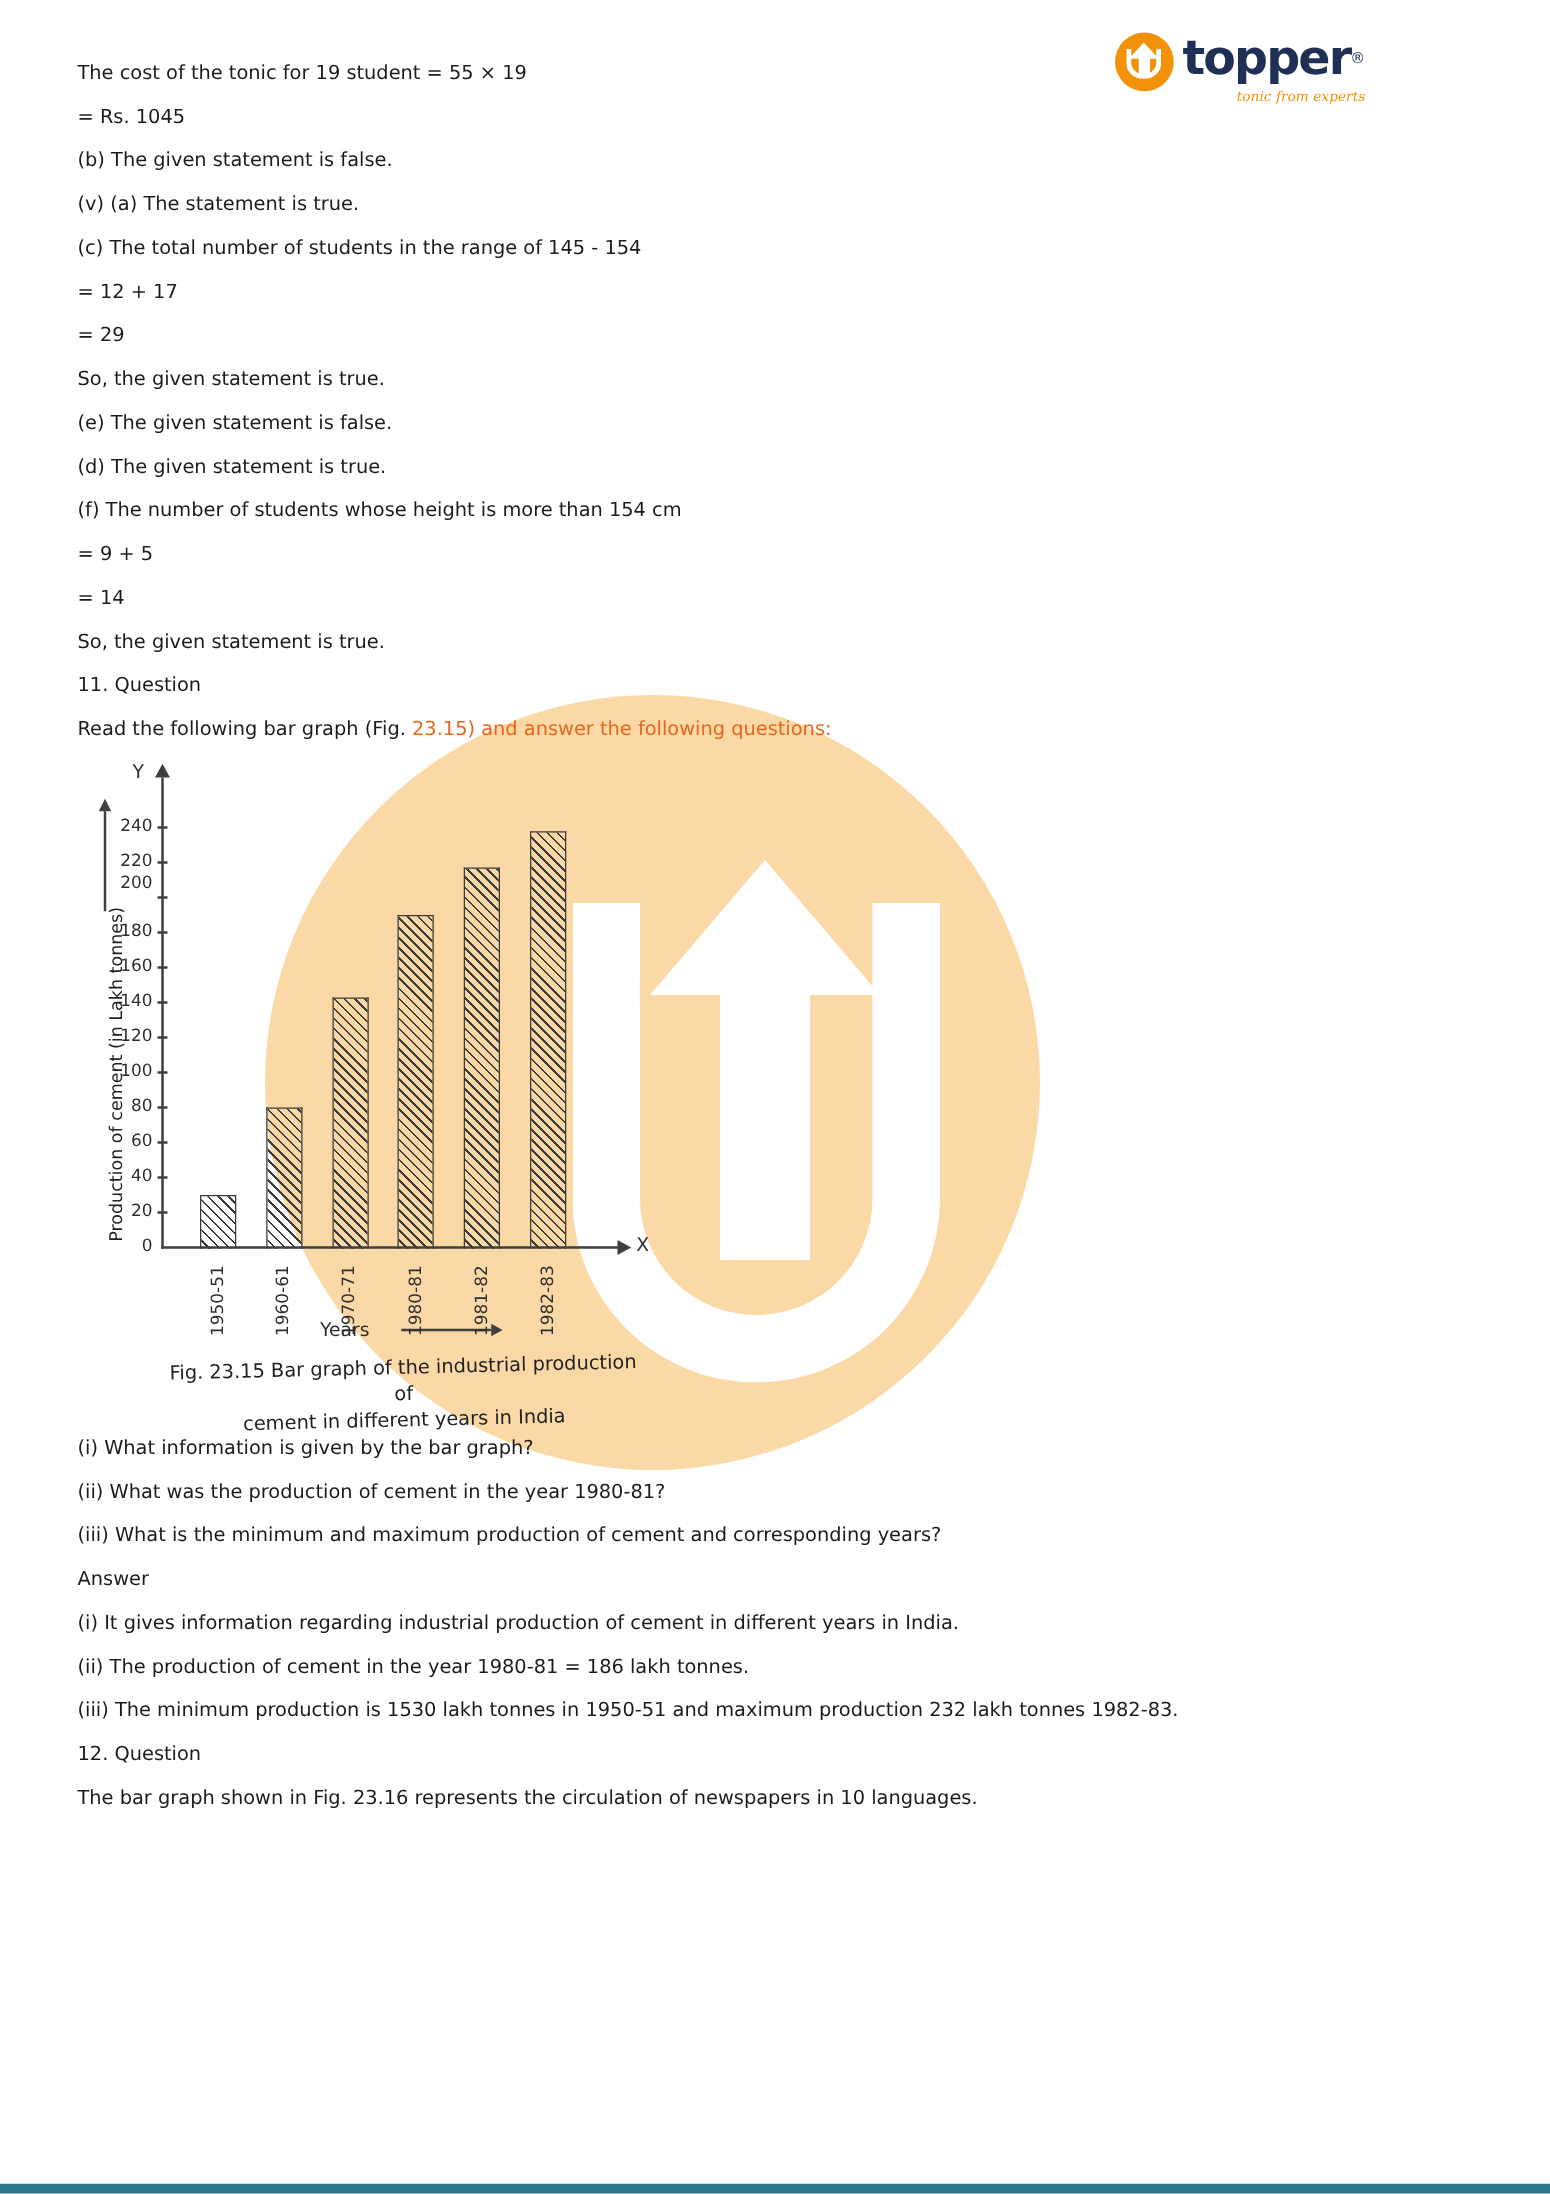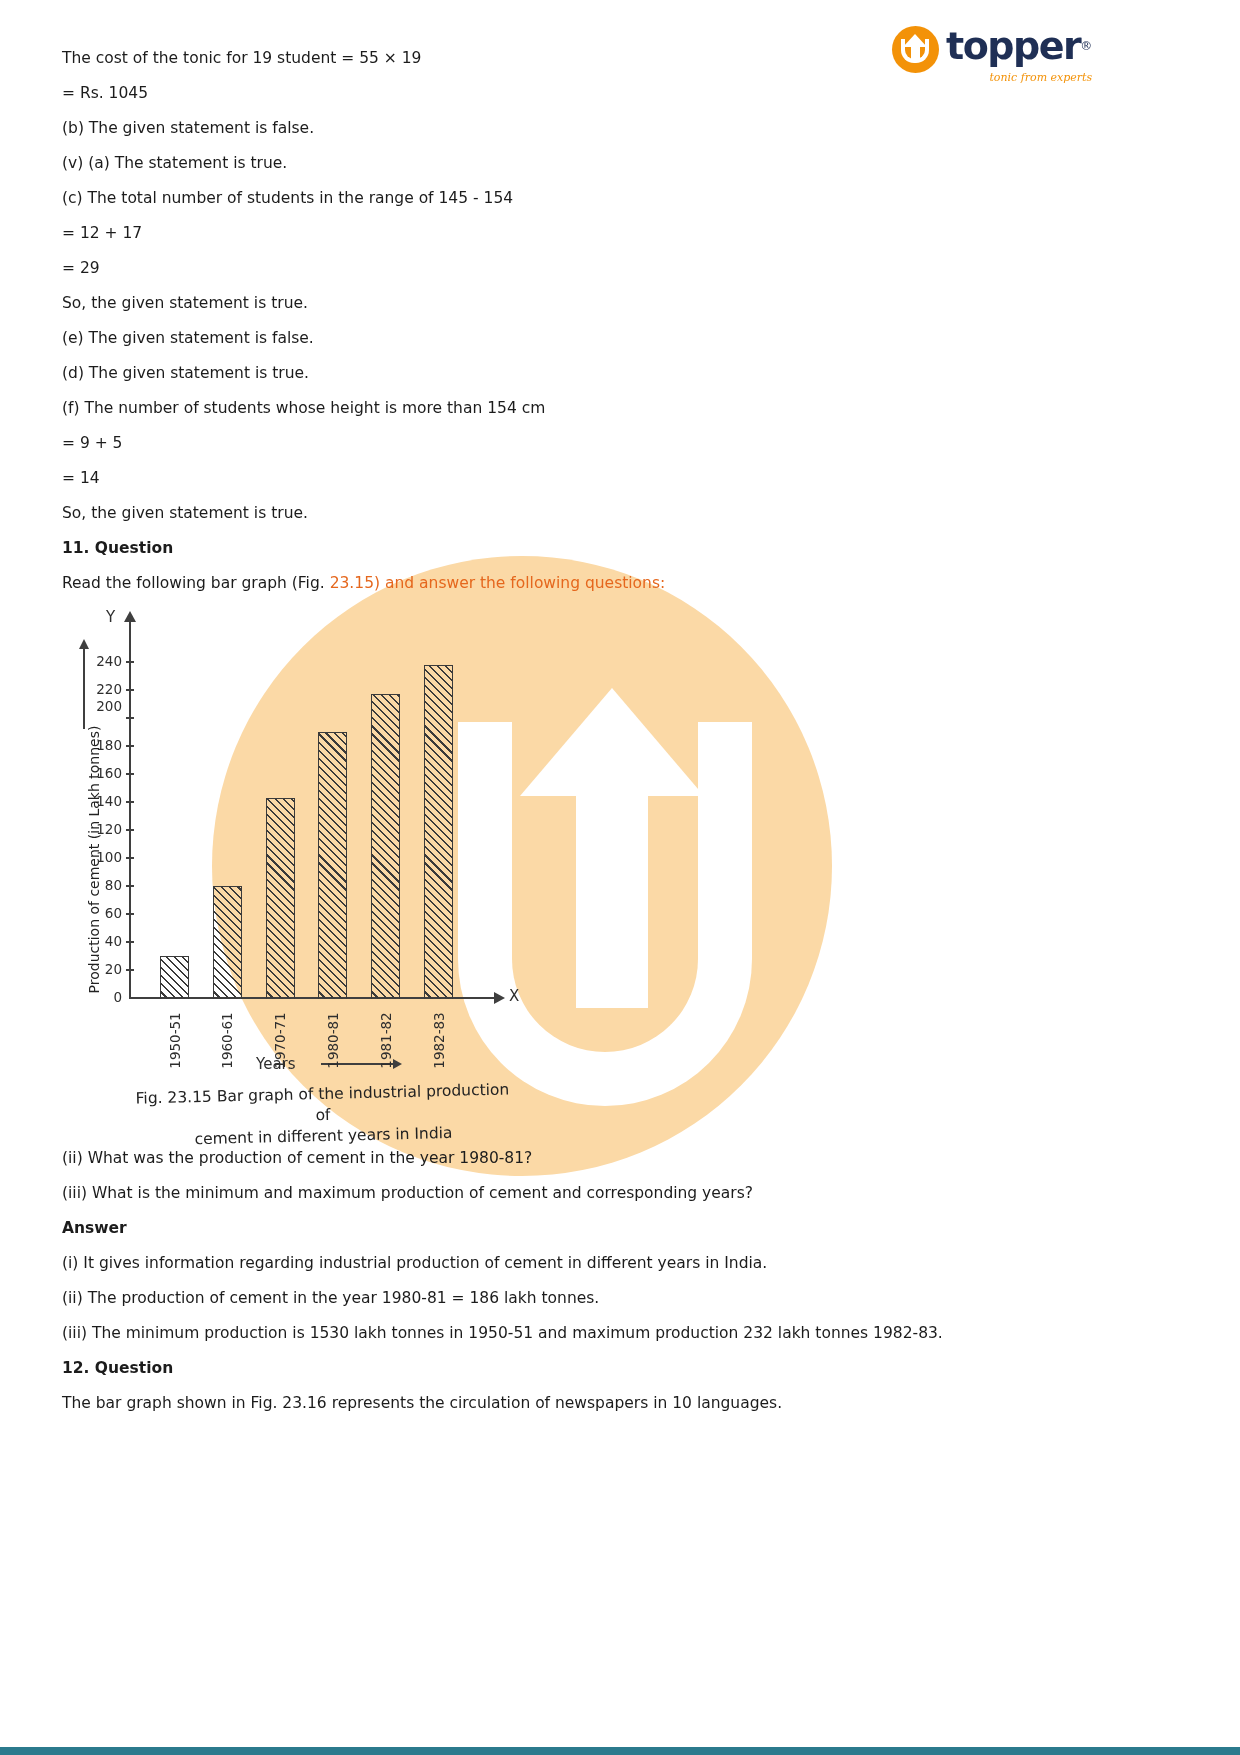--- a/index.html
+++ b/index.html
@@ -38,21 +38,21 @@
   .logo-text { display: flex; flex-direction: column; }
   .logo-word-row { line-height: 40px; }
   .logo-word { font-size: 38px; font-weight: bold; color: #1f2f55; letter-spacing: -1.5px; }
   .logo-reg  { font-size: 12px; color: #1f2f55; vertical-align: top; }
   .logo-tagline { color: #f39208; font-style: italic; font-size: 11px; text-align: right;
                   margin-top: -3px; font-family: "DejaVu Serif", serif; }
 
   
   .content { position: relative; z-index: 1; padding: 48px 0 0 62px; }
   .content p, .content h3 { margin: 0 0 15px 0; font-size: 15.5px; line-height: 20px; font-weight: normal; white-space: nowrap; }
-  .content h3 { font-weight: bold; }
+  .content h3 { font-weight: normal; }
   .orange { color: #e5671d; }
 
   
   figure.chart { position: relative; width: 1240px; height: 540px; margin: 6px 0 0 -62px; }
   .plot { position: absolute; left: 0; top: 0; right: 0; bottom: 0; font-size: 13.5px; color: #2e2e2e; }
   .y-axis { position: absolute; left: 129px; top: 14px; width: 2px; height: 377px; background: #3f3f3f; }
   .y-arrowhead { position: absolute; left: 124px; top: 3px; width: 0; height: 0;
                  border-left: 6px solid transparent; border-right: 6px solid transparent;
                  border-bottom: 11px solid #3f3f3f; }
   .x-axis { position: absolute; left: 129px; top: 389px; width: 366px; height: 2px; background: #3f3f3f; }
@@ -178,20 +178,21 @@
         <div class="xtick-label" style="left: 354.7px; top: 425px;">1981-82</div>
         <div class="bar" style="left: 424px; width: 27px; top: 56.8px; height: 333.2px;"></div>
         <div class="xtick-label" style="left: 407.5px; top: 425px;">1982-83</div>
       </div>
     <figcaption class="caption">
       <div>Fig. 23.15 Bar graph of the industrial production of</div>
       <div>cement in different years in India</div>
     </figcaption>
   </figure>
 
+  <p>(i) What information is given by the bar graph?</p>
   <p>(ii) What was the production of cement in the year 1980-81?</p>
   <p>(iii) What is the minimum and maximum production of cement and corresponding years?</p>
 
   <h3>Answer</h3>
   <p>(i) It gives information regarding industrial production of cement in different years in India.</p>
   <p>(ii) The production of cement in the year 1980-81 = 186 lakh tonnes.</p>
   <p>(iii) The minimum production is 1530 lakh tonnes in 1950-51 and maximum production 232 lakh tonnes 1982-83.</p>
 
   <h3>12. Question</h3>
   <p>The bar graph shown in Fig. 23.16 represents the circulation of newspapers in 10 languages.</p>

